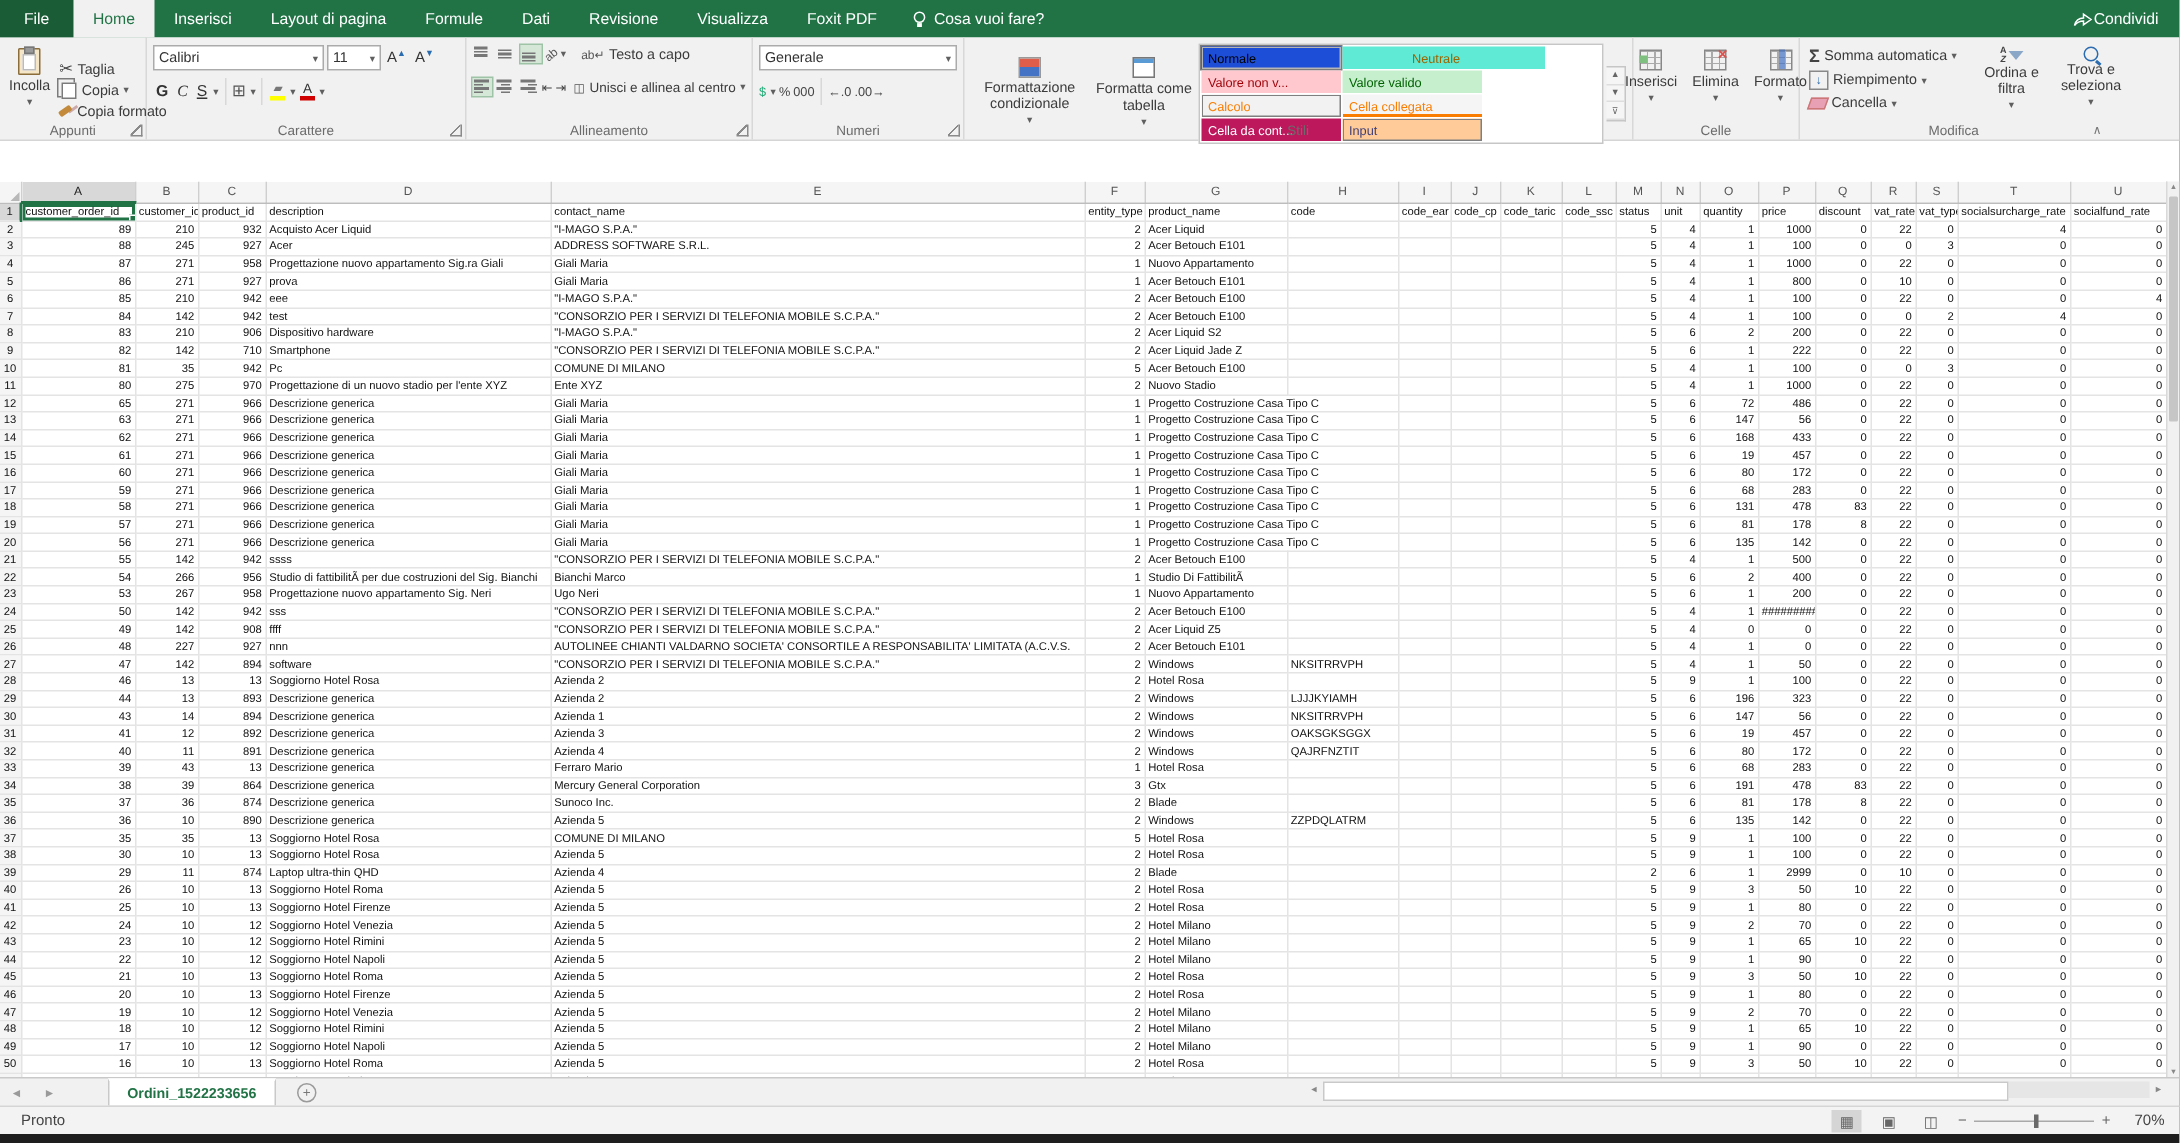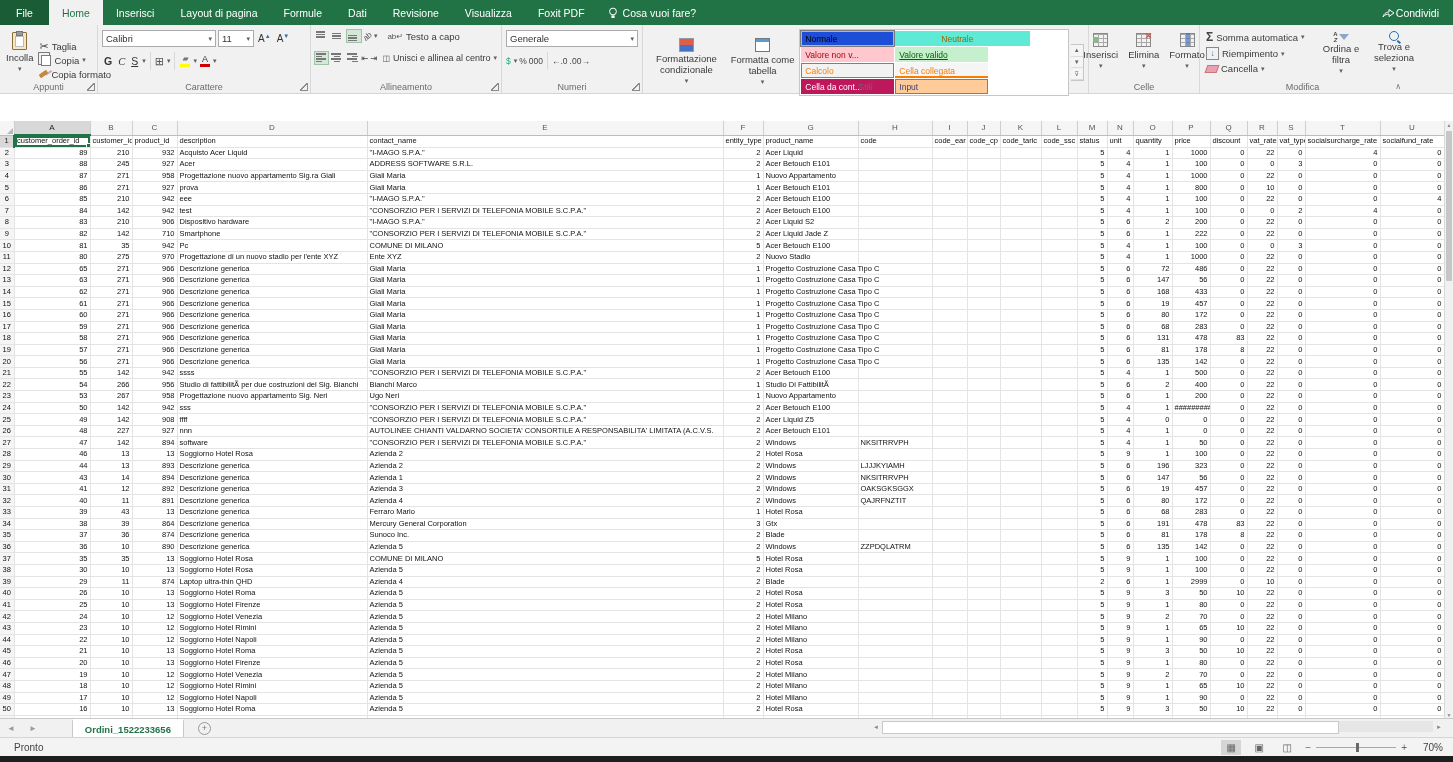--- a/index.html
+++ b/index.html
@@ -312,21 +312,21 @@
         </span>
         <span class="bigbtn" style="width:68px">
           <span class="i-table"></span>
           <span>Formatta come tabella</span>
           <span class="caret">▾</span>
         </span>
         <span class="gallery" id="style-gallery">
             <span class="style-item" style="background: #1d4ed8; color: rgb(0, 0, 0); box-shadow: rgb(122, 122, 122) 0px 0px 0px 1px, rgb(181, 181, 181) 0px 0px 0px 1px inset;">Normale</span>
             <span class="style-item" style="background: #5eead4; color: rgb(156, 101, 0); padding-left: 46px;">Neutrale</span>
             <span class="style-item" style="background: rgb(255, 199, 206); color: rgb(156, 0, 6);">Valore non v...</span>
-            <span class="style-item" style="background: rgb(198, 239, 206); color: rgb(0, 97, 0); text-decoration: underline;">Valore valido</span>
+            <span class="style-item" style="background: rgb(198, 239, 206); color: rgb(0, 97, 0);">Valore valido</span>
             <span class="style-item" style="background: rgb(242, 242, 242); color: rgb(250, 125, 0); box-shadow: rgb(127, 127, 127) 0px 0px 0px 1px inset;">Calcolo</span>
             <span class="style-item" style="background: rgb(245, 245, 245); color: rgb(250, 125, 0); box-shadow: rgb(250, 125, 0) 0px -2px 0px 0px inset;">Cella collegata</span>
             <span class="style-item" style="background: #be185d; color: rgb(255, 255, 255);">Cella da cont...</span>
             <span class="style-item" style="background: rgb(255, 204, 153); color: rgb(63, 63, 118); box-shadow: rgb(127, 127, 127) 0px 0px 0px 1px inset;">Input</span>
           </span>
         <span class="gal-arrows" style="height:35px">
           <span>▲</span>
           <span>▼</span>
           <span>⊽</span>
         </span>

